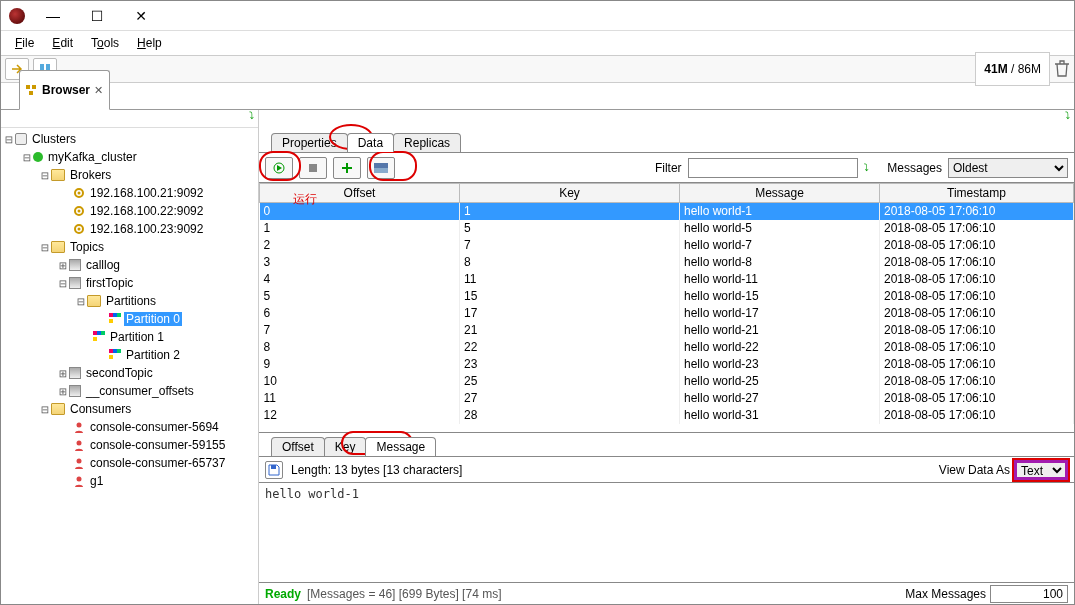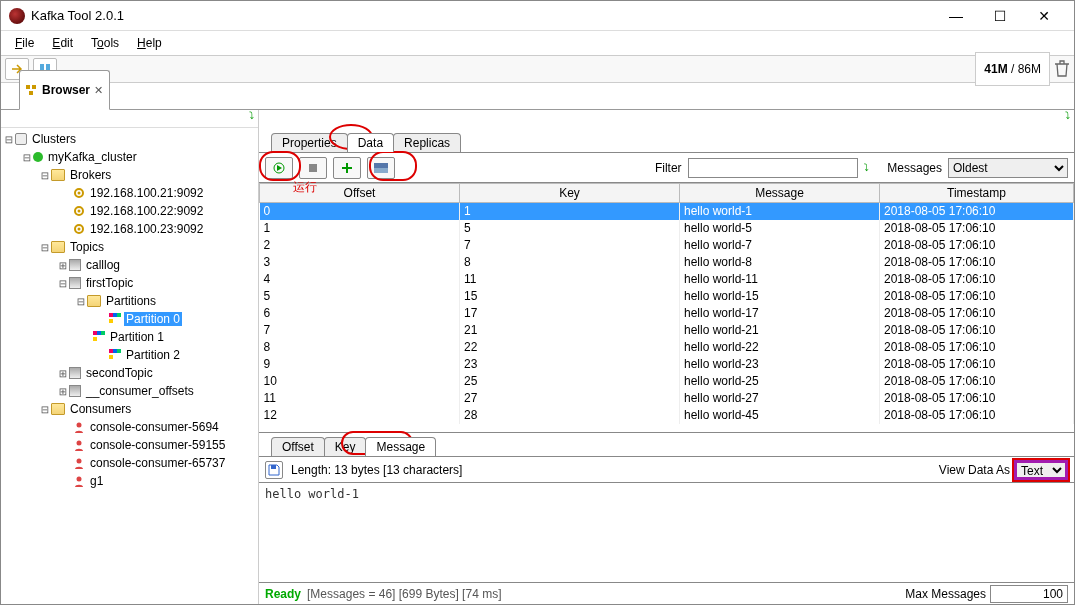--- a/index.html
+++ b/index.html
@@ -86,21 +86,20 @@
 .status input { width: 78px; height: 18px; border: 1px solid #888; text-align: right; padding-right: 4px; }
 
 .trash { width: 16px; height: 18px; }
 .green-arrow { color: #090; font-size: 10px; }
 </style>
 </head>
 <body>
 
 <div class="titlebar">
   <div class="app-icon"></div>
-  <div class="title">Kafka Tool  2.0.1</div>
   <div class="winbtn">—</div>
   <div class="winbtn">☐</div>
   <div class="winbtn close">✕</div>
 </div>
 
 <div class="menubar">
   <span><u>F</u>ile</span>
   <span><u>E</u>dit</span>
   <span>T<u>o</u>ols</span>
   <span><u>H</u>elp</span>
@@ -321,21 +320,21 @@
           </svg>
         </div>
       <div class="abtn">
           <svg width="14" height="10" viewBox="0 0 14 10">
             <rect x="0" y="0" width="14" height="10" fill="#57a"></rect>
             <rect x="0" y="5" width="14" height="5" fill="#8ac"></rect>
           </svg>
         </div>
       <div class="redmark" style="left:0px; top:-2px; width:42px; height:30px; border-radius:14px"></div>
       <div class="redmark" style="left:110px; top:-2px; width:48px; height:30px; border-radius:14px"></div>
-      <div class="redlabel" style="left:34px; top:26px">运行</div>
+      <div class="redlabel" style="left:34px; top:38px">运行</div>
       <div style="flex:1"></div>
       <span>Filter</span>
       <input class="filter" value="" style="">
       <span class="green-arrow">⤵</span>
       &nbsp;&nbsp;
       <span>Messages</span>
       <select><option>Oldest</option></select>
     </div>
 
     <div class="grid-wrap">
@@ -424,21 +423,21 @@
               </tr>
               <tr class="">
                 <td>11</td>
                 <td>27</td>
                 <td>hello world-27</td>
                 <td>2018-08-05 17:06:10</td>
               </tr>
               <tr class="">
                 <td>12</td>
                 <td>28</td>
-                <td>hello world-45</td>
+                <td>hello world-31</td>
                 <td>2018-08-05 17:06:10</td>
               </tr>
             </tbody>
         </table>
       </div>
     </div>
 
     <div class="bottom-tabs" style="position:relative">
       <div class="dtab">Offset</div>
       <div class="dtab">Key</div>

